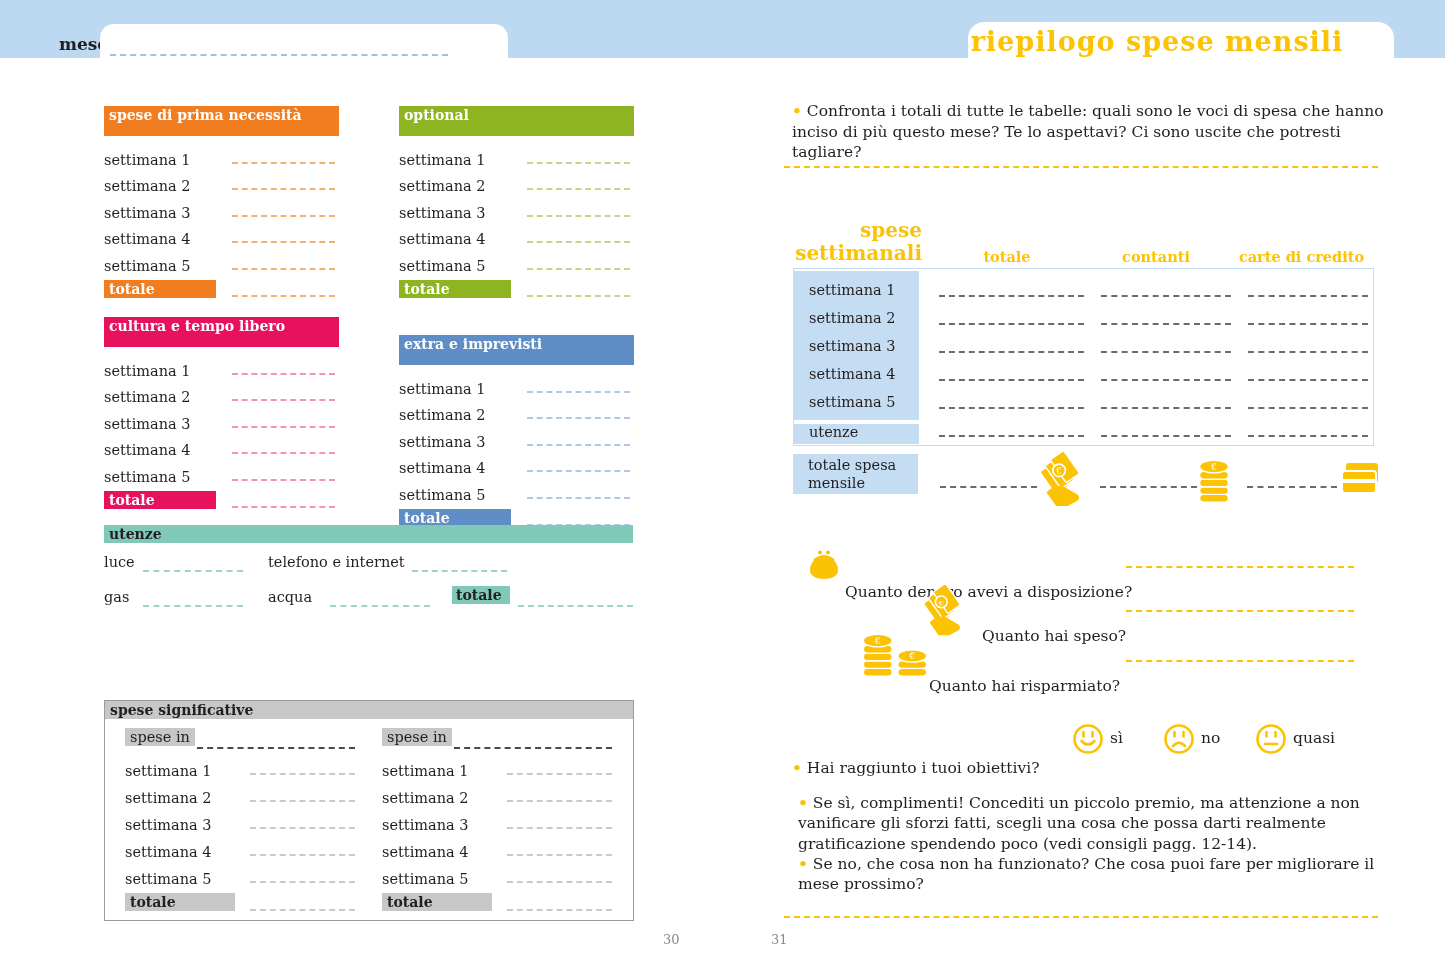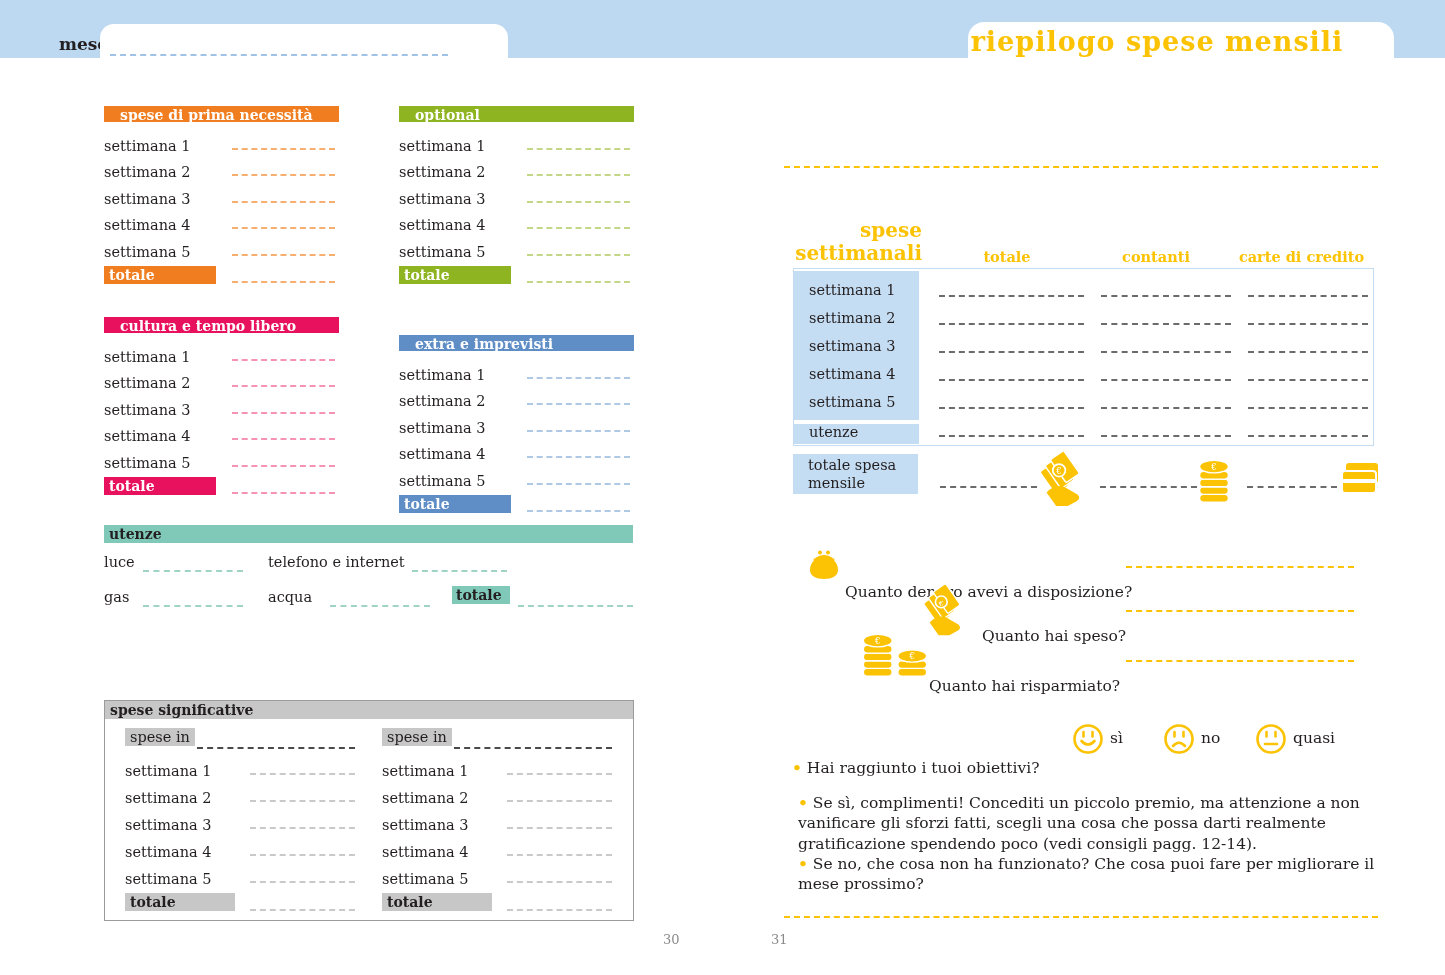--- a/index.html
+++ b/index.html
@@ -11,22 +11,22 @@
   .tab-right{left:968px;top:22px;width:378px;height:36px;border-radius:16px 16px 0 0;}
   .mese-label{position:absolute;left:59px;top:34px;font-size:17px;font-weight:bold;}
   .mese-dash{position:absolute;left:10px;bottom:2px;width:338px;border-bottom:2px dashed #9FC2E6;}
   .right-title{position:absolute;left:0;top:4px;width:378px;text-align:center;font-size:27px;
                font-weight:bold;color:#FBC303;letter-spacing:1px;white-space:nowrap;}
 
   .dash{position:absolute;height:0;border-bottom:2px dashed #999;}
 
   
   .cat{position:absolute;width:235px;}
-  .cat-head{height:16px;background:var(--c);color:#fff;font-weight:bold;font-size:14px;
-            line-height:18px;padding-left:16px;box-sizing:border-box;}
+  .cat-head{height:30px;background:var(--c);color:#fff;font-weight:bold;font-size:14px;
+            line-height:18px;padding-left:5px;box-sizing:border-box;}
   .cat-rows{margin-top:9px;}
   .cat-row{position:relative;height:26.6px;}
   .cat-row .lbl{position:absolute;left:0;bottom:4px;font-size:14.5px;}
   .cat-dash{left:128px;width:103px;bottom:8px;border-bottom:2px dashed var(--cl);}
   .cat-trow{position:relative;height:20px;margin-top:2px;}
   .cat-total{position:absolute;left:0;top:0;width:112px;height:18px;background:var(--c);color:#fff;
              font-weight:bold;font-size:14px;line-height:18px;padding-left:5px;box-sizing:border-box;}
   .cat-trow .cat-dash{bottom:3px;}
 
   
@@ -287,20 +287,21 @@
       <div class="sig-trow">
           <span class="sig-total">totale</span>
           <span class="dash sig-dash"></span>
         </div>
     </div>
   </div>
 
   <span class="pagenum" style="left:663px">30</span>
   <span class="pagenum" style="left:771px">31</span>
 
+  <div class="intro"><span class="bullet">•</span> <span>Confronta i totali di tutte le tabelle: quali sono le voci di spesa che hanno inciso di più questo mese? Te lo aspettavi? Ci sono uscite che potresti tagliare?</span></div>
   <span class="dash ydash divider1"></span>
 
   <div class="wk-heading">
     <div>spese</div>
     <div>settimanali</div>
   </div>
   <span class="wk-col" style="left:957px;width:100px">totale</span>
   <span class="wk-col" style="left:1106px;width:100px">contanti</span>
   <span class="wk-col" style="left:1229px;width:145px">carte di credito</span>
 

